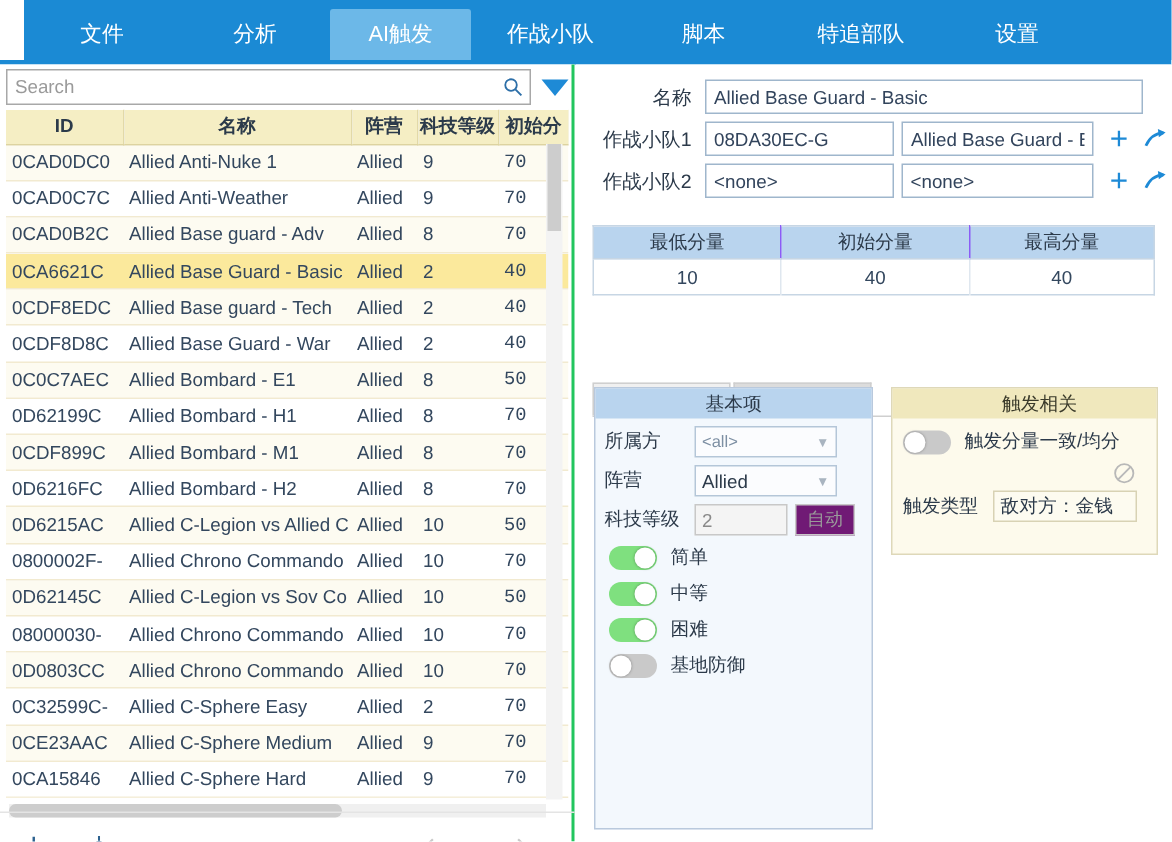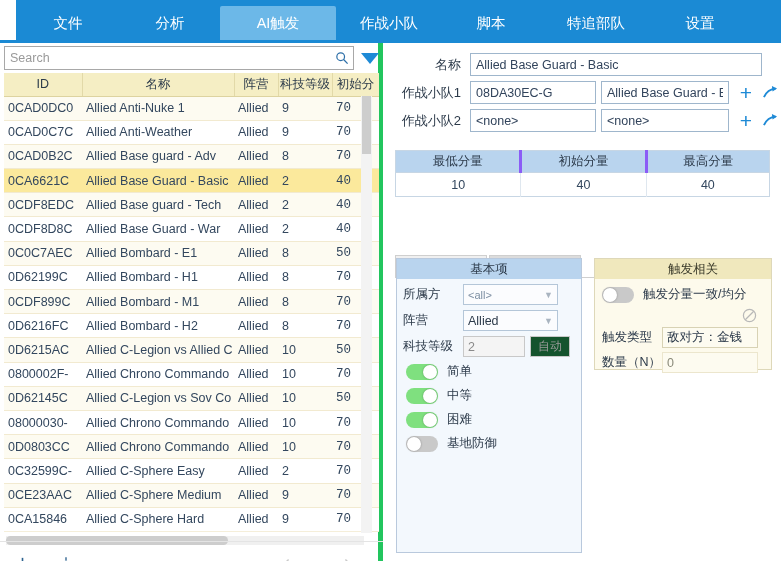--- a/index.html
+++ b/index.html
@@ -20,39 +20,39 @@
   .tab {
     height:34px; line-height:34px;
     padding:0 10px; margin:0;
     color:#ffffff; font-size:14.5px;
     text-align:center;
     cursor:pointer;
     white-space:nowrap;
   }
   .tab.t0 { width:104px; }
   .tab.t1 { width:100px; }
-  .tab.t2 { width:116px;margin-top:48px; }
+  .tab.t2 { width:94px;margin-top:48px; }
   .tab.t3 { width:106px; }
   .tab.t4 { width:98px; }
   .tab.t5 { width:112px; }
   .tab.t6 { width:96px; }
   .tab.active {
     background:#6cb8e8;
     color:#ffffff;
     border-top-left-radius:2px; border-top-right-radius:2px;
   }
   .tabbar-bottom {
     position:absolute; left:0; top:40px; width:781px; height:3px; background:#1b8ad4;
   }
 
   
   .left-panel {
     position:absolute; left:0; top:43px; width:383px; height:518px;
     background:#ffffff;
-    border-right:5px solid #22c55e;
+    border-right:2px solid #22c55e;
   }
   .search-row {
     position:absolute; left:4px; top:3px; width:375px; height:24px;
     display:flex; align-items:center;
   }
   .search-box {
     position:relative;
     width:350px; height:24px;
     border:1px solid #a8a8a8; background:#fff;
     display:flex; align-items:center;
@@ -81,21 +81,21 @@
     position:absolute; left:4px; top:30px; width:375px; height:460px;
     overflow:hidden;
     border:0;
   }
   table.grid { border-collapse:collapse; width:375px; table-layout:fixed; }
   table.grid thead th {
     background:#f5eec4;
     border-right:1px solid #e2d9a8;
     border-bottom:1px solid #ddd3a0;
     height:23px;
-    font-size:12.5px; font-weight:normal; color:#2b3a4a;
+    font-size:12.5px; font-weight:bold; color:#2b3a4a;
     text-align:center;
     white-space:nowrap; overflow:hidden;
   }
   table.grid tbody td {
     height:24.2px;
     font-size:12.5px; color:#33475e;
     border-bottom:1px solid #f2ead0;
     white-space:nowrap; overflow:hidden;
     padding:0 4px;
   }
@@ -174,21 +174,21 @@
     display:flex; align-items:center; justify-content:center;
   }
 
   
   .mini-table {
     position:absolute; left:11px; top:107px; width:375px;
     border:1px solid #c7d6e4; border-collapse:collapse;
   }
   .mini-table th {
     background:#b9d4ee; color:#2c3a4a; font-size:12.5px; font-weight:normal;
-    height:22px; border-right:3px solid #8b5cf6; border-bottom:1px solid #c7d6e4;
+    height:22px; border-right:1px solid #8b5cf6; border-bottom:1px solid #c7d6e4;
   }
   .mini-table td {
     background:#ffffff; color:#33475e; font-size:12.5px; text-align:center;
     height:24px; border-right:1px solid #dfe7ef;
   }
   .mini-table th:last-child, .mini-table td:last-child { border-right:0; }
 
   
   .subtabs {
     position:absolute; left:11px; top:211px; width:375px; height:24px;
@@ -239,21 +239,21 @@
   .sel .cv { color:#7d8fa3; font-size:11px; }
   .row-tech { display:flex; align-items:center; margin:5px 0 0 6px; }
   .row-tech .lb { width:60px; font-size:12.5px; color:#2c3a4a; }
   .tech-in {
     width:62px; height:21px; border:1px solid #c8c8c8; background:#f4f4f4;
     font-size:12.5px; color:#8a8a8a; padding:0 4px; outline:none;
     font-family:"Liberation Sans", sans-serif;
   }
   .btn-auto {
     margin-left:5px; width:40px; height:21px; border:1px solid #c8c8c8;
-    background:#14532d; color:#9a9a9a; font-size:12px; line-height:19px; text-align:center;
+    background:#701a75; color:#9a9a9a; font-size:12px; line-height:19px; text-align:center;
     cursor:pointer;
   }
   .sw-list { margin-top:6px; }
   .sw-item { display:flex; align-items:center; margin:0 0 7px 9px; }
 
   
   .card-trig {
     position:absolute; left:594px; top:258px; width:178px; height:112px;
     border:1px solid #ded8b9; background:#fdfaec;
   }
@@ -623,19 +623,15 @@
     </div>
 
     <div class="trig-row" style="margin-top:24px">
       <div class="lb">触发类型</div>
       <div class="trig-sel">
         <span>敌对方：金钱</span>
         <span class="caret-sm">▼</span>
       </div>
     </div>
 
-    <div class="trig-row">
-      <div class="lb">数量（N）</div>
-      <input class="trig-in" value="0" style="">
-    </div>
   </div>
 
 </div>
 
 </body></html>

